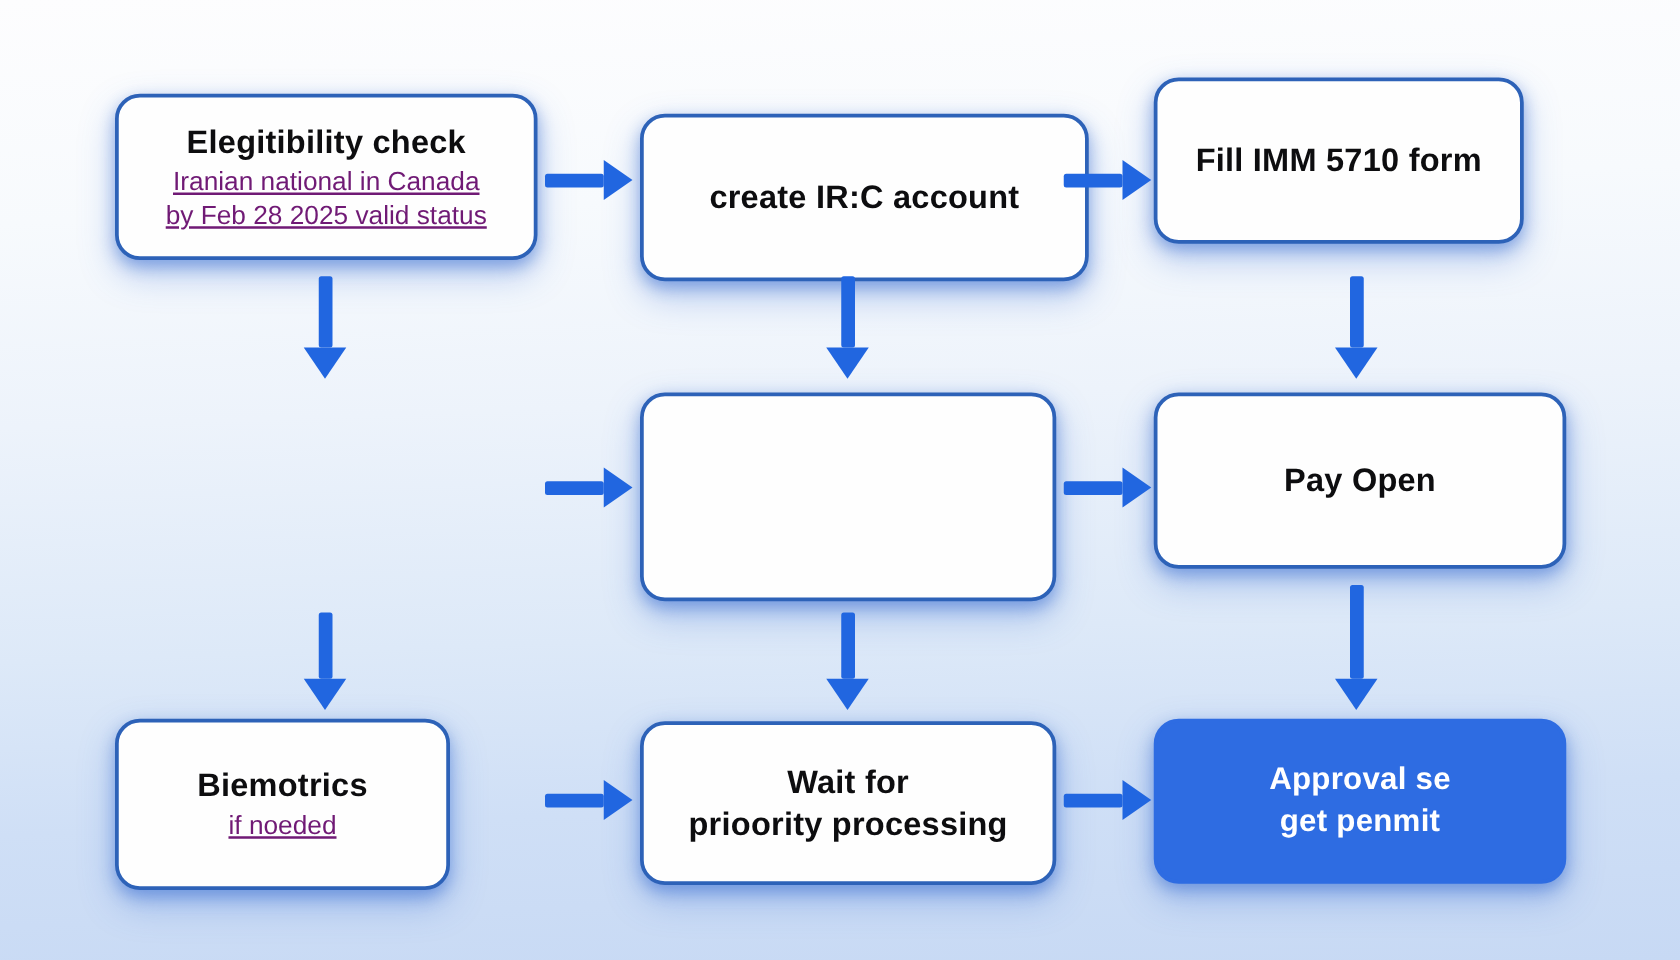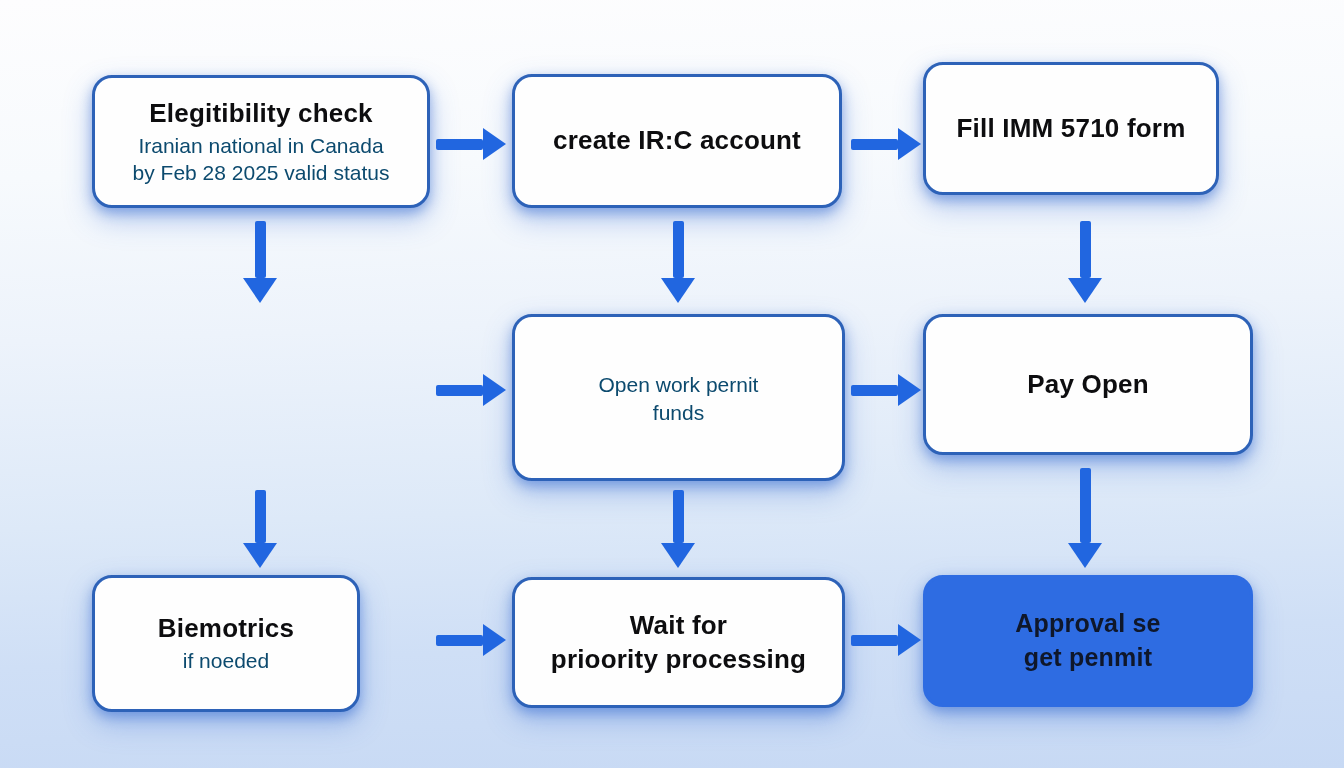--- a/index.html
+++ b/index.html
@@ -38,39 +38,40 @@
     font-weight: 700;
     font-size: 26px;
     line-height: 1.28;
     color: #0d0d0f;
     letter-spacing: 0.2px;
     white-space: pre-line;
   }
   .node .body {
     font-size: 21px;
     line-height: 1.3;
-    color: #0c4a6e;
+    color: #701a75;
     white-space: pre-line;
     margin-top: 2px;
+    text-decoration: underline;
   }
   .node .body:empty { display: none; }
 
   .node.accent {
     background: #2e6ce2;
     border-color: #2e6ce2;
   }
   .node.accent .title {
-    color: #0f172a;
+    color: #ffffff;
     font-size: 25px;
     line-height: 1.35;
   }
 
   
   .n1 { left:  92px; top:  75px; width: 338px; height: 133px; }
-  .n2 { left: 512px; top:  74px; width: 330px; height: 134px; }
+  .n2 { left: 512px; top:  91px; width: 359px; height: 134px; }
   .n3 { left: 923px; top:  62px; width: 296px; height: 133px; }
   .n4 { left:  92px; top: 313px; width: 338px; height: 167px; }
   .n5 { left: 512px; top: 314px; width: 333px; height: 167px; }
   .n6 { left: 923px; top: 314px; width: 330px; height: 141px; }
   .n7 { left:  92px; top: 575px; width: 268px; height: 137px; }
   .n8 { left: 512px; top: 577px; width: 333px; height: 131px; }
   .n9 { left: 923px; top: 575px; width: 330px; height: 132px; }
 
   
   .arrow-h {
@@ -140,22 +141,20 @@
   </div>
   <div class="node n2">
     <div class="title">create IR:C account</div>
 
   </div>
   <div class="node n3">
     <div class="title">Fill IMM 5710 form</div>
   </div>
 
   <div class="node n5">
-    <div class="body">Open work pernit
-funds</div>
   </div>
   <div class="node n6">
     <div class="title">Pay Open</div>
 
   </div>
 
   <div class="node n7">
     <div class="title">Biemotrics</div>
     <div class="body">if noeded</div>
   </div>

